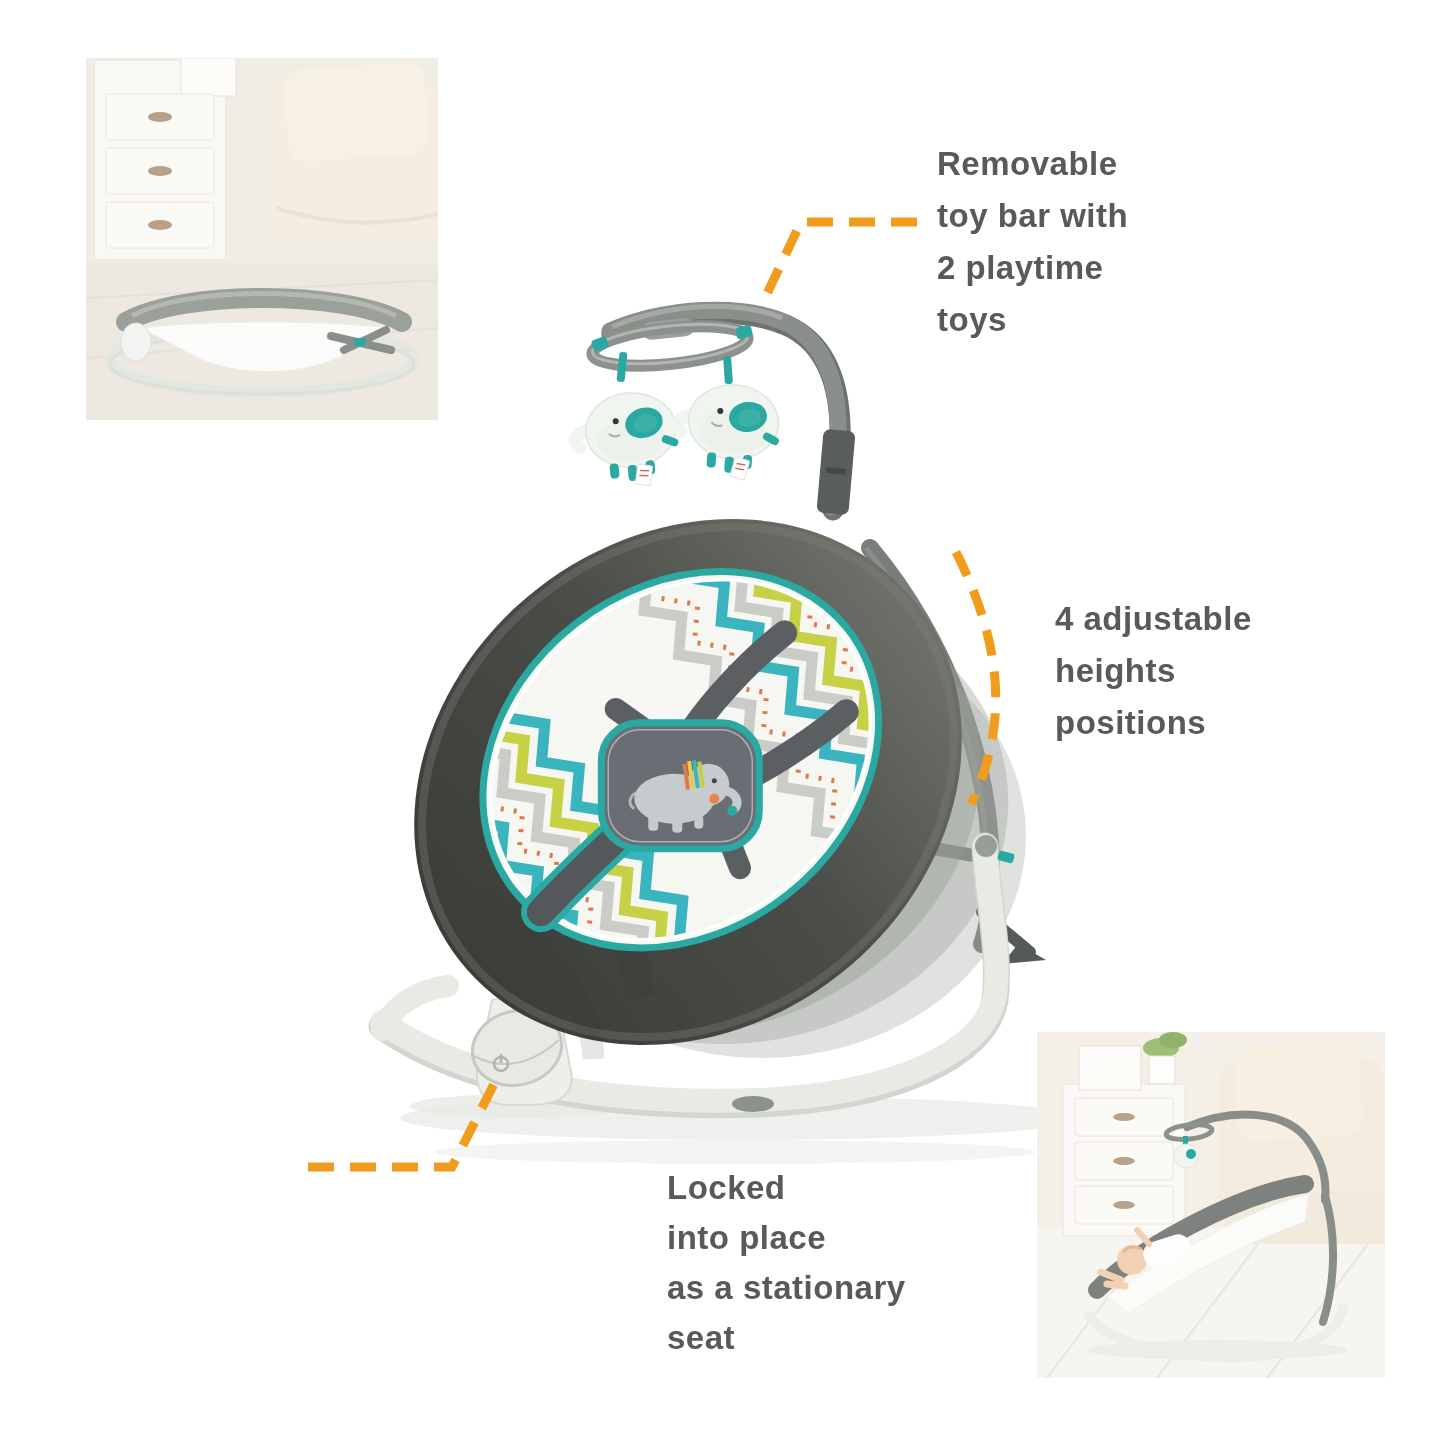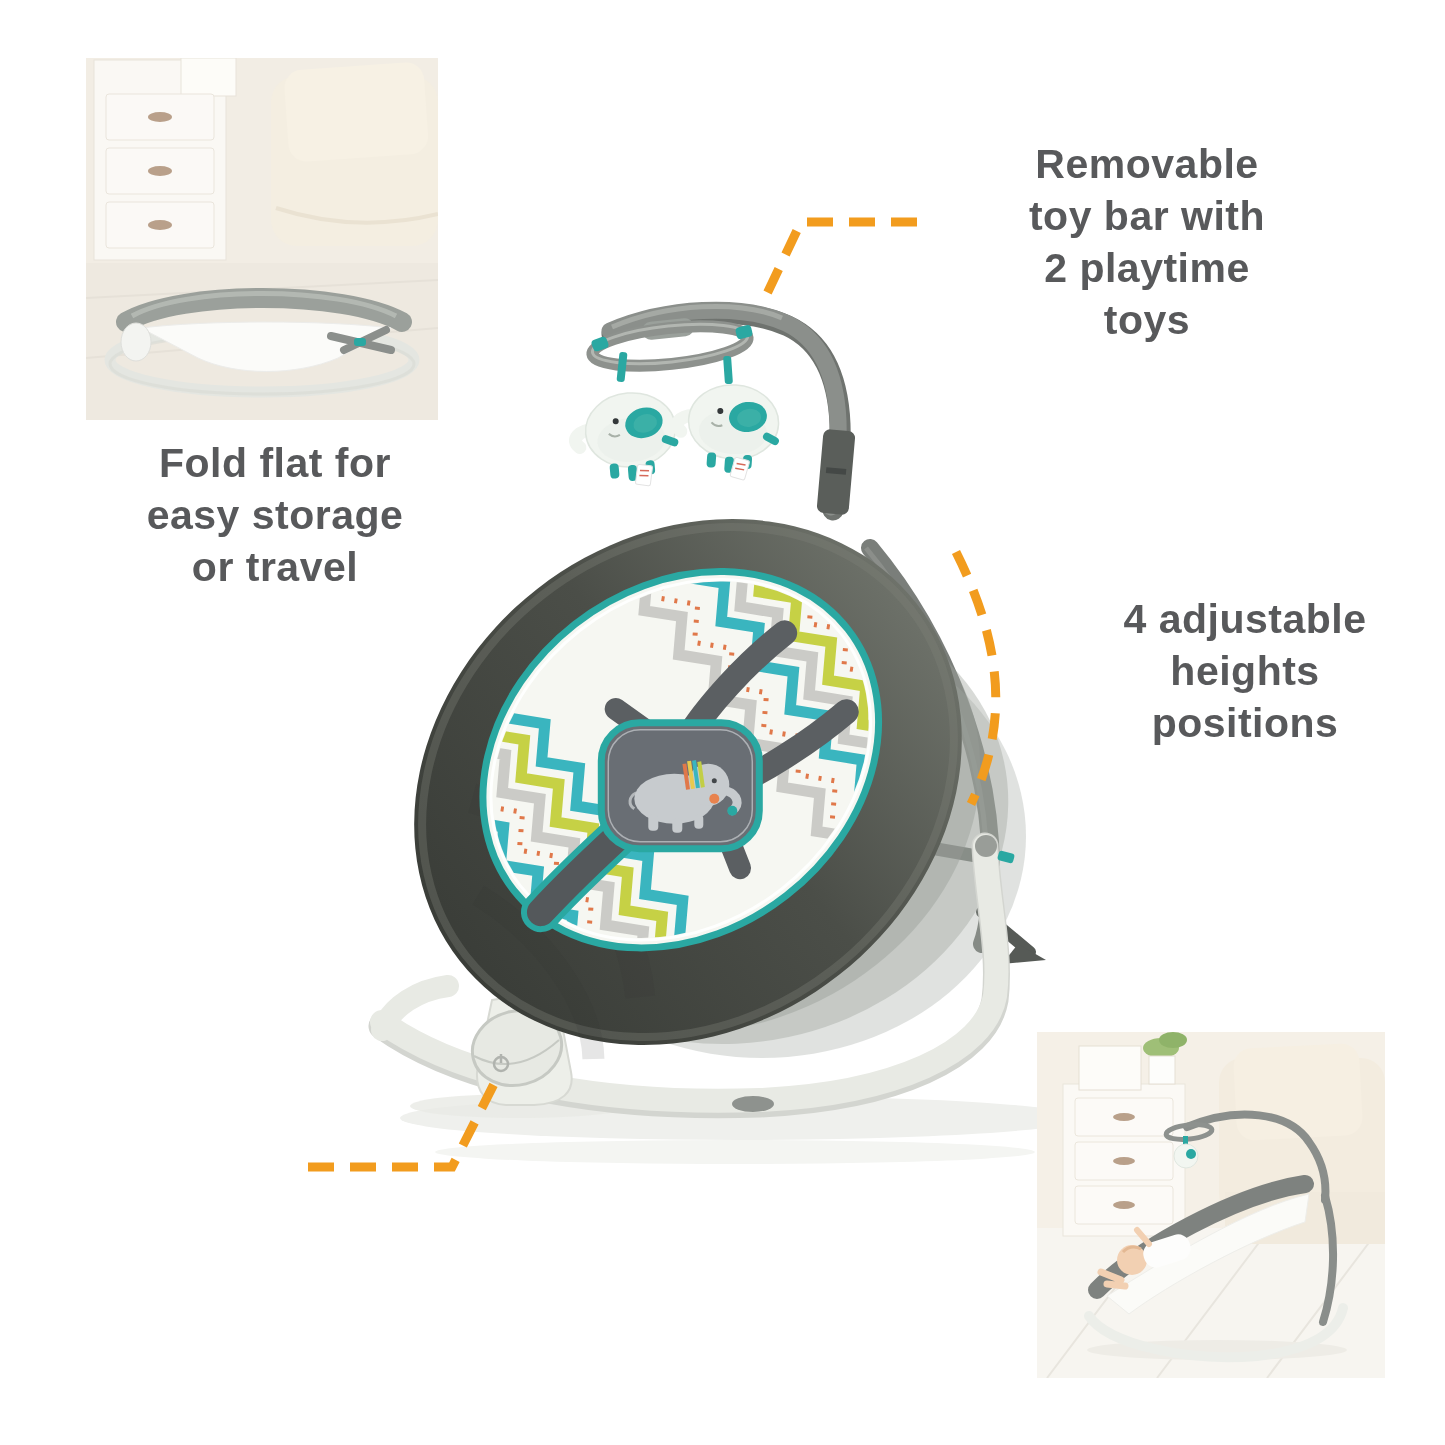--- a/index.html
+++ b/index.html
@@ -1,20 +1,20 @@
 <!DOCTYPE html>
 <html style="--text: #58595b; --leader: #f29c1e; --teal: #2aa8a2; --chevron-teal: #3ab5bf; --chevron-yellow: #c6d145; --chevron-gray: #cbcbc7; --chevron-orange: #e0784a; --plush-dark: #3a3d38; --plush-light: #6e726a; --frame-gray: #8b8f8b; --base-white: #e8eae4; --pad-white: #f6f7f2; --harness-gray: #5b5f62; --crotch-gray: #696e74;"><head>
 <meta charset="utf-8">
 <style>
   html,body{margin:0;padding:0;background:#ffffff;}
   body{width:1445px;height:1445px;position:relative;overflow:hidden;
        font-family:"Liberation Sans",sans-serif;}
   .canvas{position:absolute;inset:0;}
-  .callout{position:absolute;font-weight:700;font-size:41px;line-height:52px;
-           color:var(--text,#58595b);white-space:pre-line;letter-spacing:.5px;text-align:center;}
+  .callout{position:absolute;font-weight:700;font-size:33px;line-height:52px;
+           color:var(--text,#58595b);white-space:pre-line;letter-spacing:.5px;}
   .callout.lh50{line-height:50px;}
   .layer{position:absolute;left:0;top:0;}
   .inset{position:absolute;overflow:hidden;}
   .leader{stroke:var(--leader,#f29c1e);stroke-width:9;fill:none;
           stroke-dasharray:26 16;stroke-linecap:butt;}
   .tube{stroke:var(--base-white,#e8eae4);fill:none;stroke-linecap:round;}
   .frame{stroke:var(--frame-gray,#8b8f8b);fill:none;stroke-linecap:round;}
   .harness{stroke:var(--harness-gray,#5b5f62);fill:none;stroke-linecap:round;}
   .tealfill{fill:var(--teal,#2aa8a2);}
   .tealline{stroke:var(--teal,#2aa8a2);fill:none;}
@@ -262,28 +262,29 @@
           <circle cx="95" cy="228" r="15" fill="#f2d0b2"></circle>
           <path d="M86,220 q8,-8 18,-3" stroke="#e3b893" stroke-width="3" fill="none"></path>
           <rect x="106" y="206" width="48" height="26" rx="12" fill="#fdfdfc" transform="rotate(-18 130 219)"></rect>
           <path d="M64,240 L84,248 M70,252 L88,254" stroke="#f2d0b2" stroke-width="7" stroke-linecap="round"></path>
           <path d="M112,212 L100,198" stroke="#f2d0b2" stroke-width="6" stroke-linecap="round"></path>
         </g>
       </g>
     </svg>
   </div>
 
-  <div class="callout" style="left:90px;top:437px;width:370px;">Fold flat for
-easy storage
-or travel</div>
 
   <div class="callout" style="left:937px;top:138px;width:420px;">Removable
 toy bar with
 2 playtime
 toys</div>
 
   <div class="callout" style="left:1031px;top:593px;width:380px;margin-left:24px;">4 adjustable
 heights
 positions</div>
 
 
+  <div class="callout lh50" style="left:667px;top:1163px;width:420px;">Locked
+into place
+as a stationary
+seat</div>
 
 </div>
 
 </body></html>

